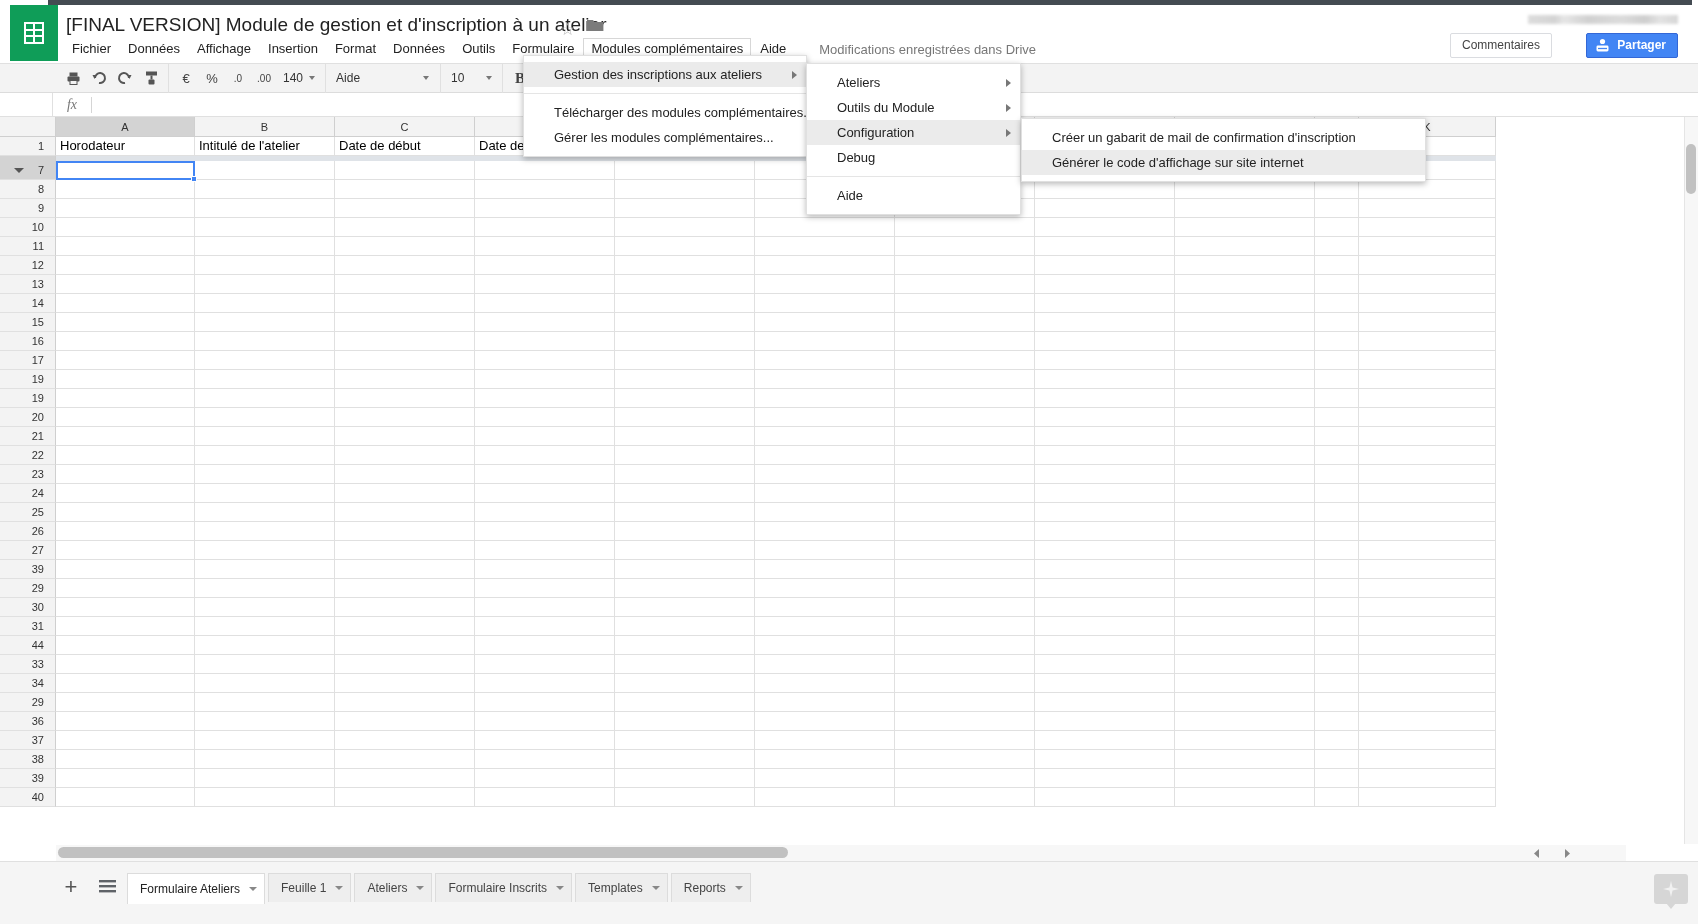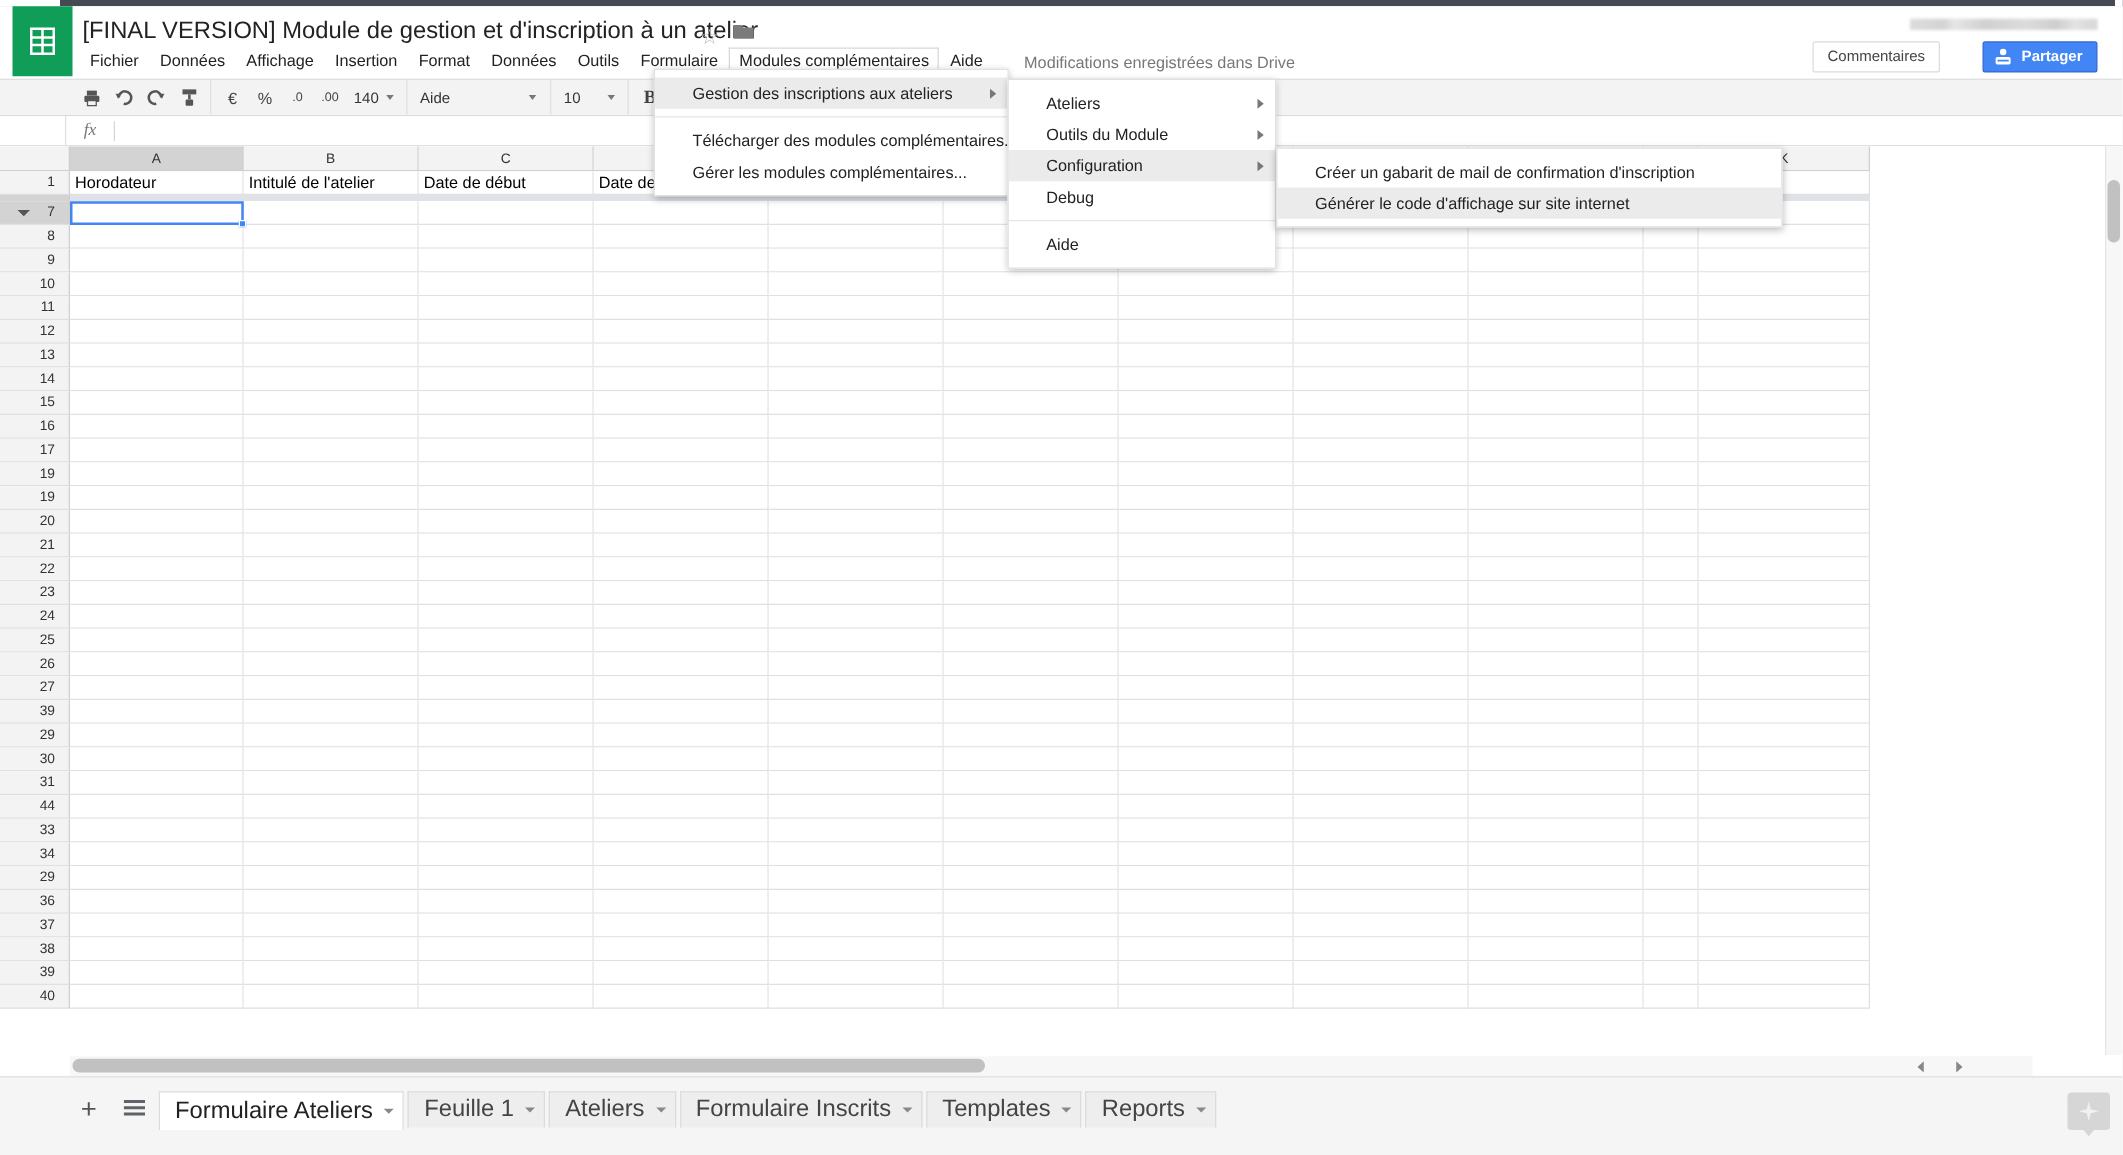--- a/index.html
+++ b/index.html
@@ -144,21 +144,21 @@
   .bottombar {
     position:absolute; left:0; top:861px; width:1698px; height:63px; background:#f5f5f5;
     border-top:1px solid #e0e0e0;
   }
   .bb-add { position:absolute; left:56px; top:10px; width:30px; height:30px; display:flex; align-items:center; justify-content:center; cursor:pointer; color:#555; font-size:22px; }
   .bb-list { position:absolute; left:92px; top:10px; width:30px; height:30px; display:flex; align-items:center; justify-content:center; cursor:pointer; }
   .tabs { position:absolute; left:127px; top:11px; height:30px; display:flex; align-items:flex-start; }
   .tab {
     height:29px; display:flex; align-items:center; background:#eee;
     border:1px solid #dcdcdc; border-bottom:none; margin-right:3px; padding:0 7px 0 12px;
-    font-size:19px; color:#444; cursor:pointer; white-space:nowrap;
+    font-size:12px; color:#444; cursor:pointer; white-space:nowrap;
   }
   .tab.active { background:#fff; color:#222; height:31px; }
   .tab .tcaret { width:0;height:0;border-left:4px solid transparent;border-right:4px solid transparent;border-top:4px solid #888; margin-left:9px; }
   .explore {
     position:absolute; right:10px; top:12px; width:34px; height:30px; background:#d6d6d6;
     border-radius:3px; display:flex; align-items:center; justify-content:center; cursor:pointer;
   }
   .explore:after{
     content:""; position:absolute; bottom:-5px; left:12px; width:0;height:0;
     border-left:5px solid transparent;border-right:5px solid transparent;border-top:6px solid #d6d6d6;

